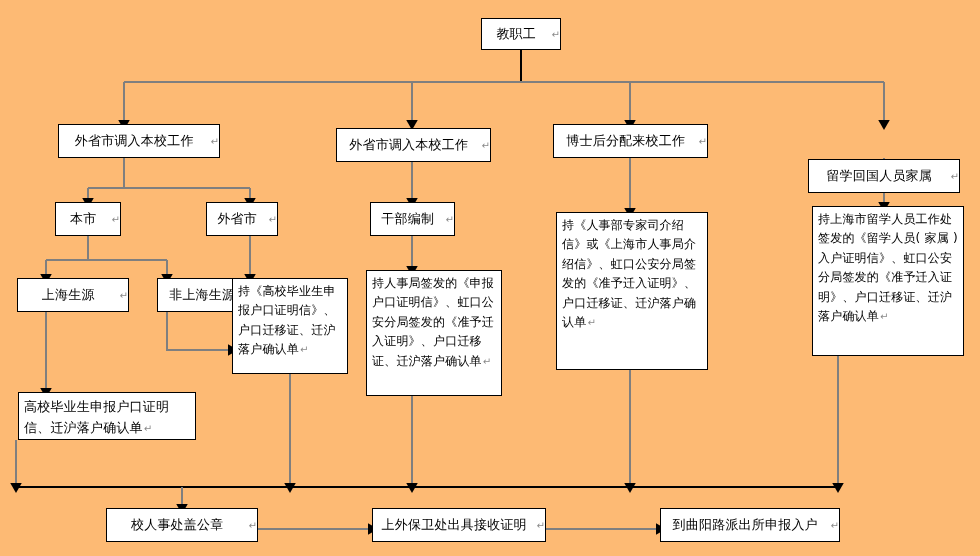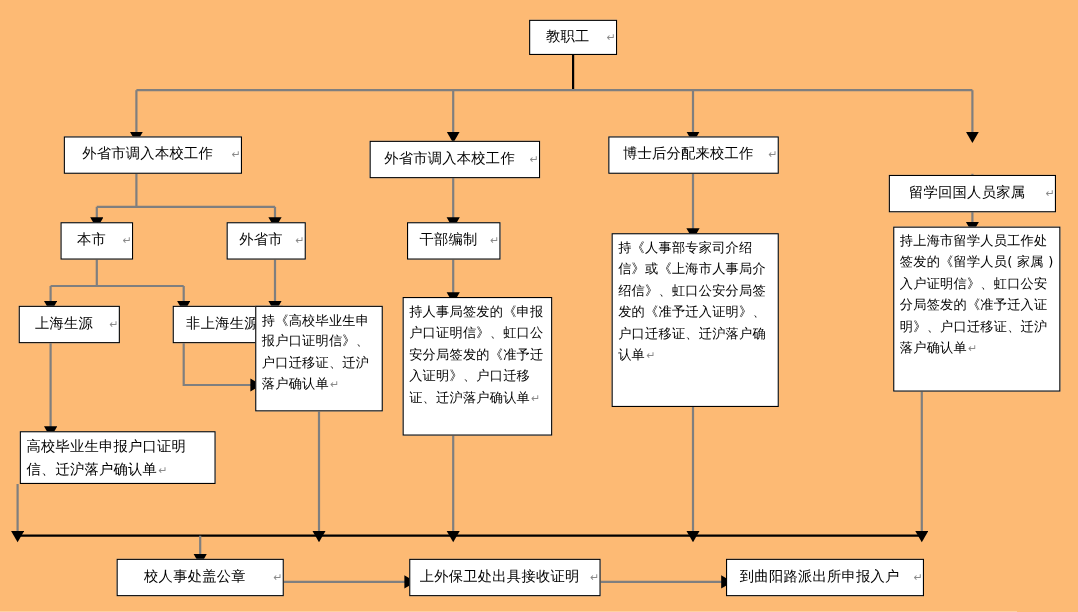--- a/index.html
+++ b/index.html
@@ -123,21 +123,21 @@
   </div>
   <div class="node s13" style="left:206px;top:202px;width:72px;height:34px;">
     <span class="txt">外省市</span>
       <span class="pilcrow">↵</span>
   </div>
   <div class="node s13" style="left:370px;top:202px;width:85px;height:34px;">
     <span class="txt">干部编制</span>
       <span class="pilcrow">↵</span>
   </div>
 
-  <div class="node s13" style="left:17px;top:278px;width:92px;height:34px;">
+  <div class="node s13" style="left:17px;top:278px;width:112px;height:34px;">
     <span class="txt">上海生源</span>
       <span class="pilcrow">↵</span>
   </div>
   <div class="node s13" style="left:118px;top:278px;width:100px;height:34px;margin-left:39px;">
     <span class="txt">非上海生源</span>
       <span class="pilcrow">↵</span>
   </div>
 
   <div class="node para s12" style="left:232px;top:278px;width:116px;height:96px;">
     <span class="txt"><span>持《高校毕业生申报户口证明信》、户口迁移证、迁沪落户确认单</span><span class="pilcrow">↵</span></span>

